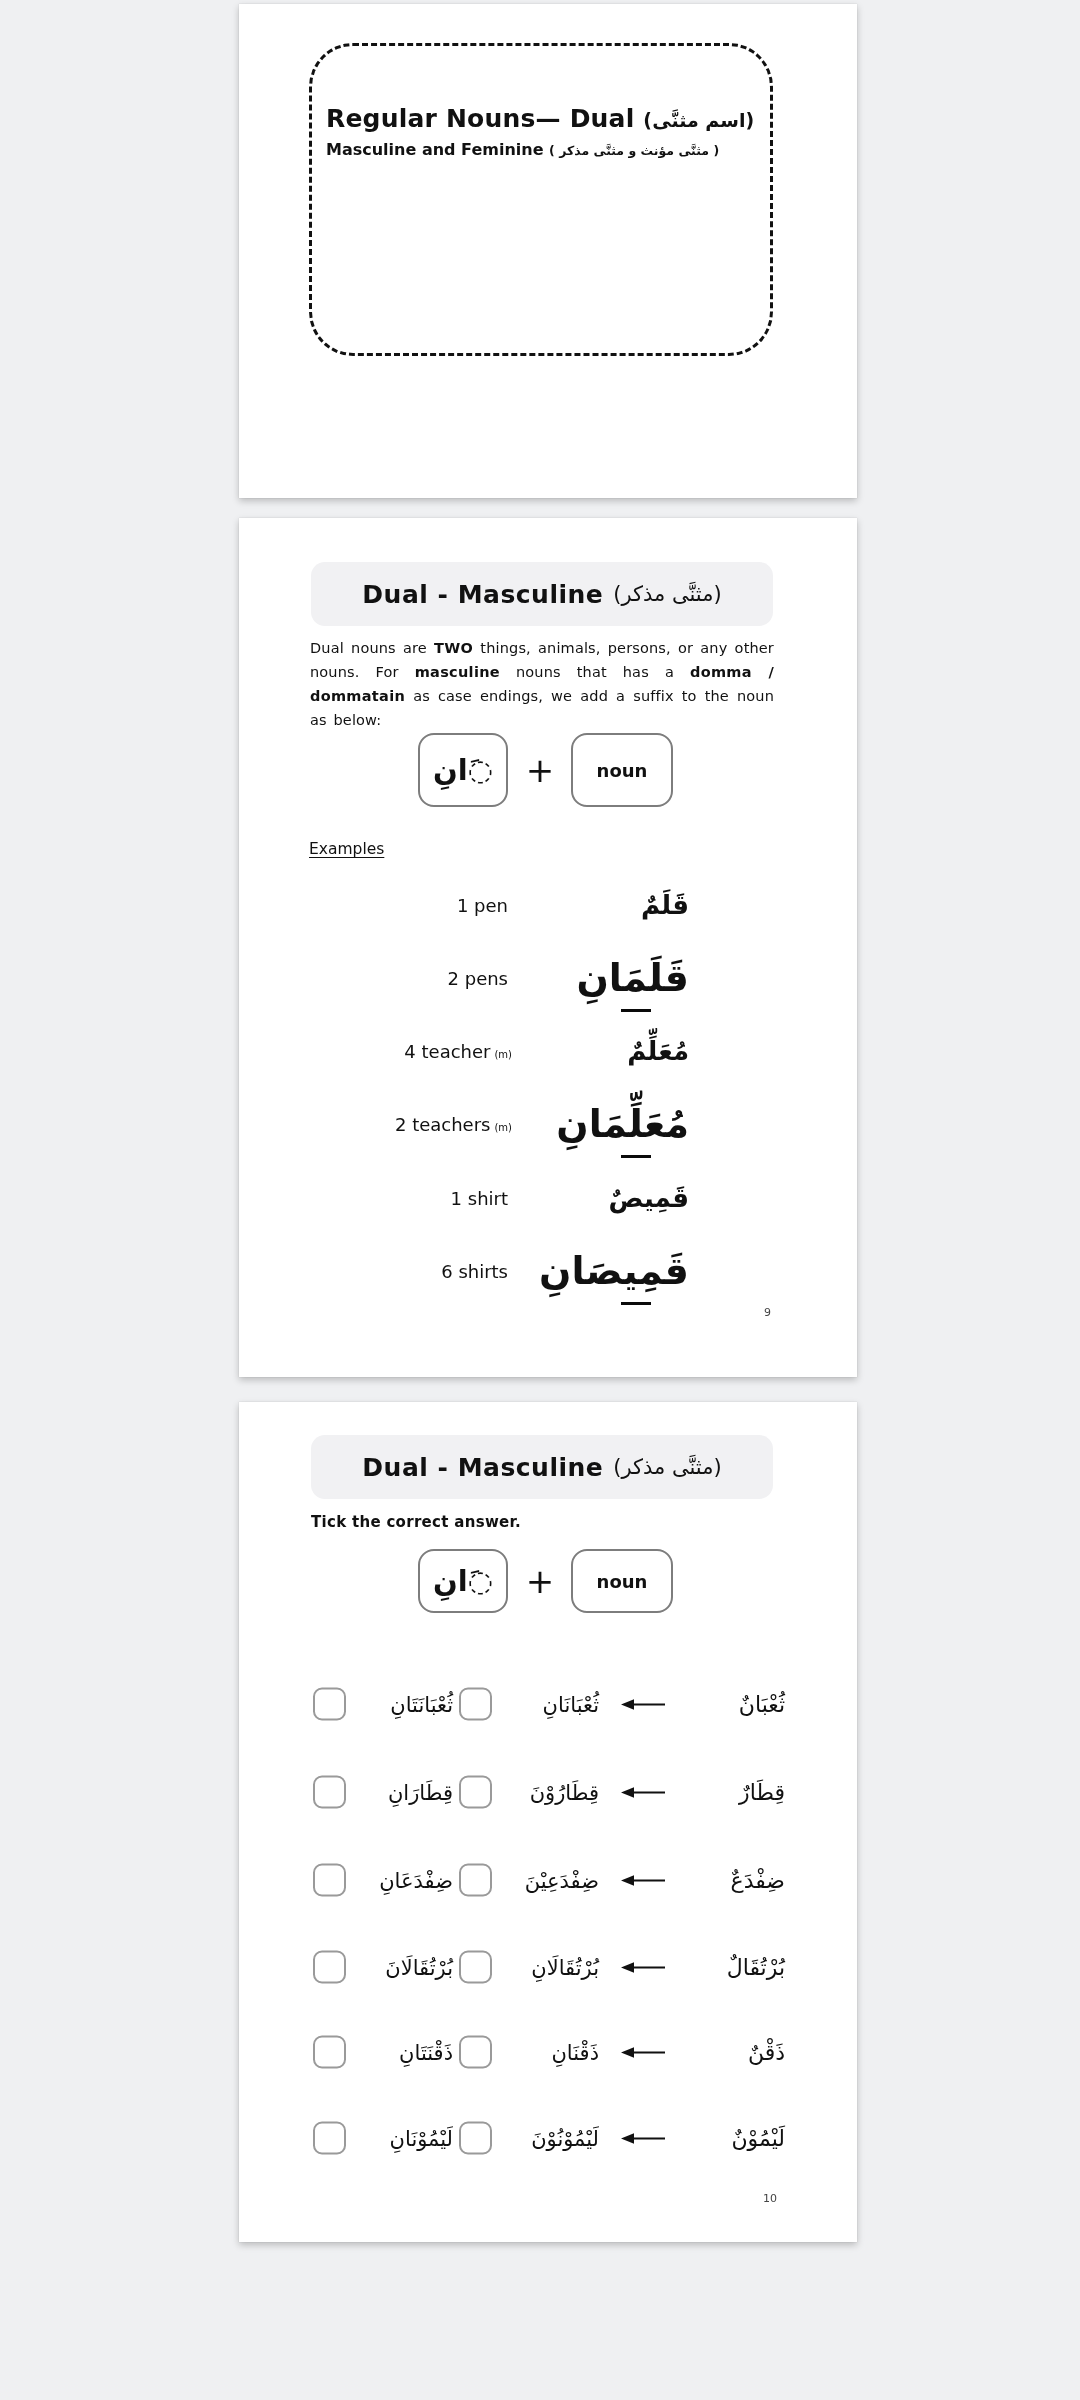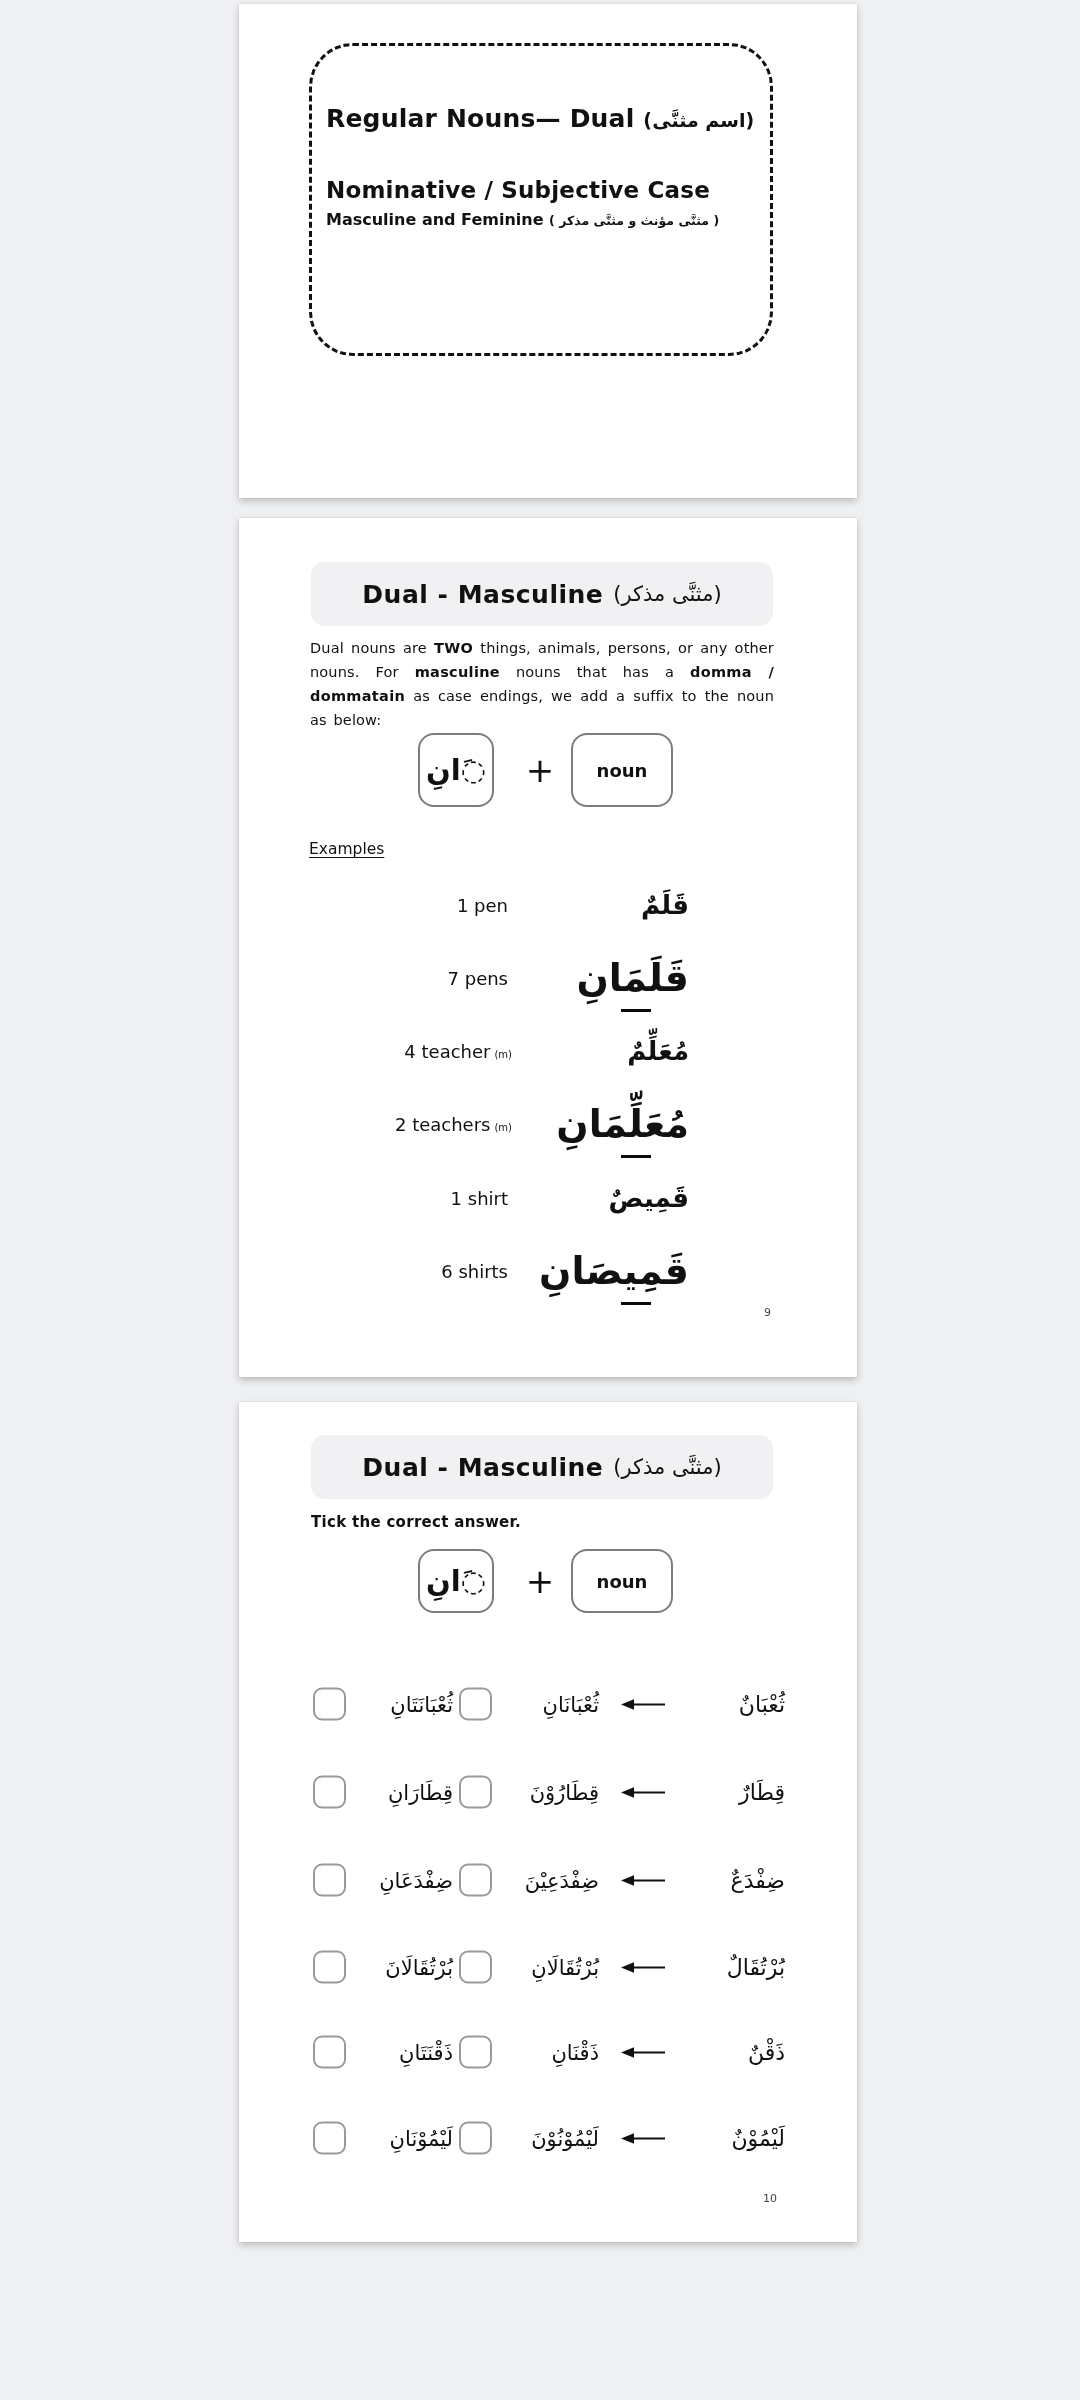--- a/index.html
+++ b/index.html
@@ -50,21 +50,21 @@
   .hdr-en{font-size:25px;font-weight:bold;letter-spacing:.5px;white-space:nowrap;}
   .hdr-ar{font-size:21px;white-space:nowrap;}
   .formula{position:absolute;left:0;width:100%;}
   .page2 .formula{top:215px;height:74px;}
   .page3 .formula{top:147px;height:64px;}
   .fbox{
     position:absolute;top:0;bottom:0;
     border:2.5px solid #7d7d7d;border-radius:16px;background:#fff;
     display:flex;align-items:center;justify-content:center;box-sizing:border-box;
   }
-  .suffix-box{left:179px;width:76px;}
+  .suffix-box{left:179px;width:90px;}
   .noun-box{left:332px;width:102px;}
   .suffix-box .ar{font-size:29px;font-weight:bold;line-height:1;}
   .noun-box span{font-size:18px;font-weight:bold;}
   .plus{
     position:absolute;left:277px;width:48px;top:0;bottom:0;
     display:flex;align-items:center;justify-content:center;
     font-size:34px;font-weight:500;
   }
 
   
@@ -120,21 +120,20 @@
 <body>
 
 <div class="viewer">
 
   <section class="page page1">
     <div class="dashed-box">
       <div class="t1">
         <span>Regular Nouns— Dual</span>
         <span class="ar">(اسم مثنَّى)</span>
       </div>
-      <div class="t2">Nominative / Subjective Case</div>
       <div class="t3">
         <span>Masculine and Feminine</span>
         <span class="ar">( مثنَّى مؤنث و مثنَّى مذكر )</span>
       </div>
     </div>
     <div class="pagenum">8</div>
   </section>
 
   <section class="page page2">
     <div class="hdr">
@@ -154,21 +153,21 @@
       </span>
     </div>
 
     <div class="examples-h">Examples</div>
 
     <div class="ex-row" style="top:387px">
       <span class="ex-en"><span>1 pen</span><span class="m-note"></span></span>
       <span class="ex-ar ar"><span>قَلَمٌ</span></span>
     </div>
     <div class="ex-row big" style="top:460px">
-      <span class="ex-en"><span>7 pens</span><span class="m-note"></span></span>
+      <span class="ex-en"><span>2 pens</span><span class="m-note"></span></span>
       <span class="ex-ar ar"><span>قَلَمَانِ</span><i class="ul-bar"></i></span>
     </div>
     <div class="ex-row" style="top:533px">
       <span class="ex-en"><span>4 teacher</span><span class="m-note">(m)</span></span>
       <span class="ex-ar ar"><span>مُعَلِّمٌ</span></span>
     </div>
     <div class="ex-row big" style="top:606px">
       <span class="ex-en"><span>2 teachers</span><span class="m-note">(m)</span></span>
       <span class="ex-ar ar"><span>مُعَلِّمَانِ</span><i class="ul-bar"></i></span>
     </div>

